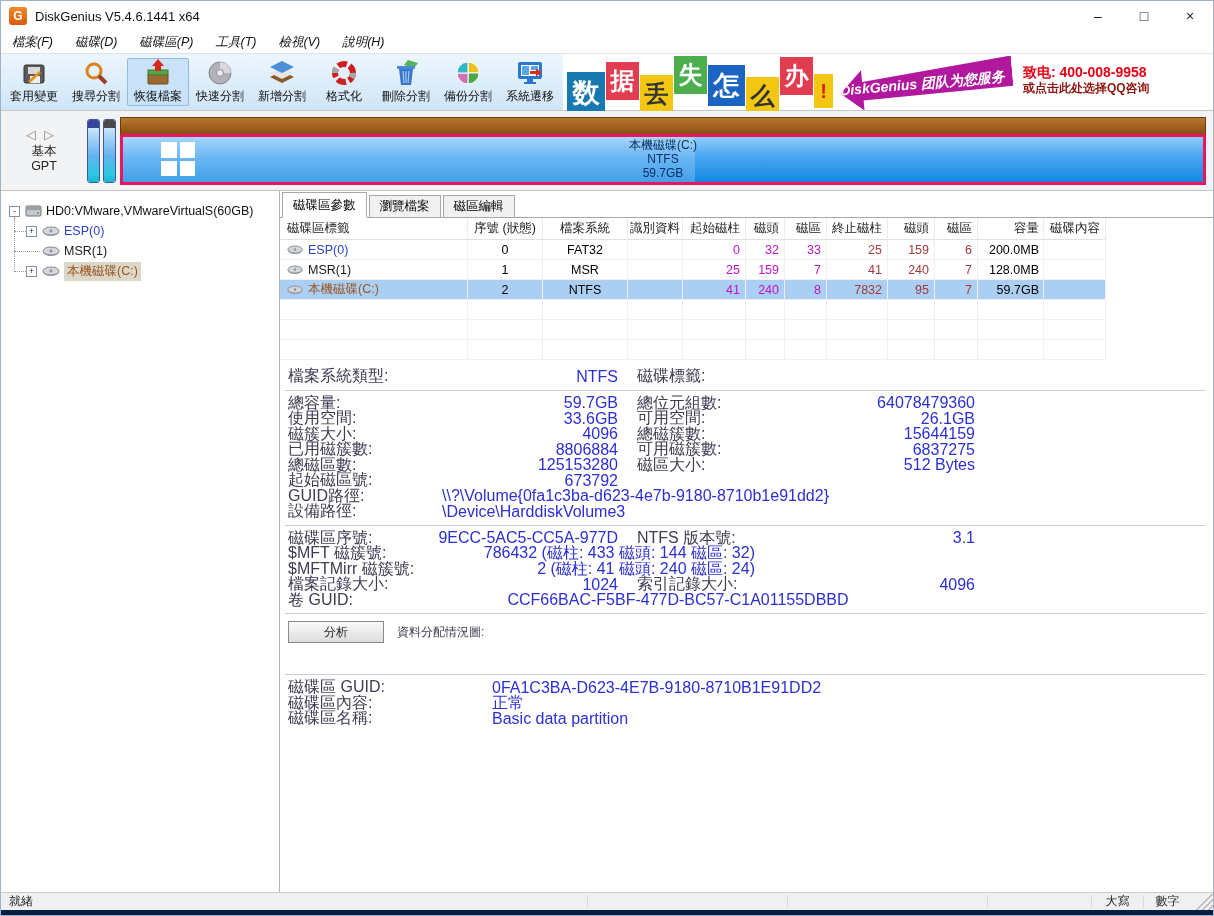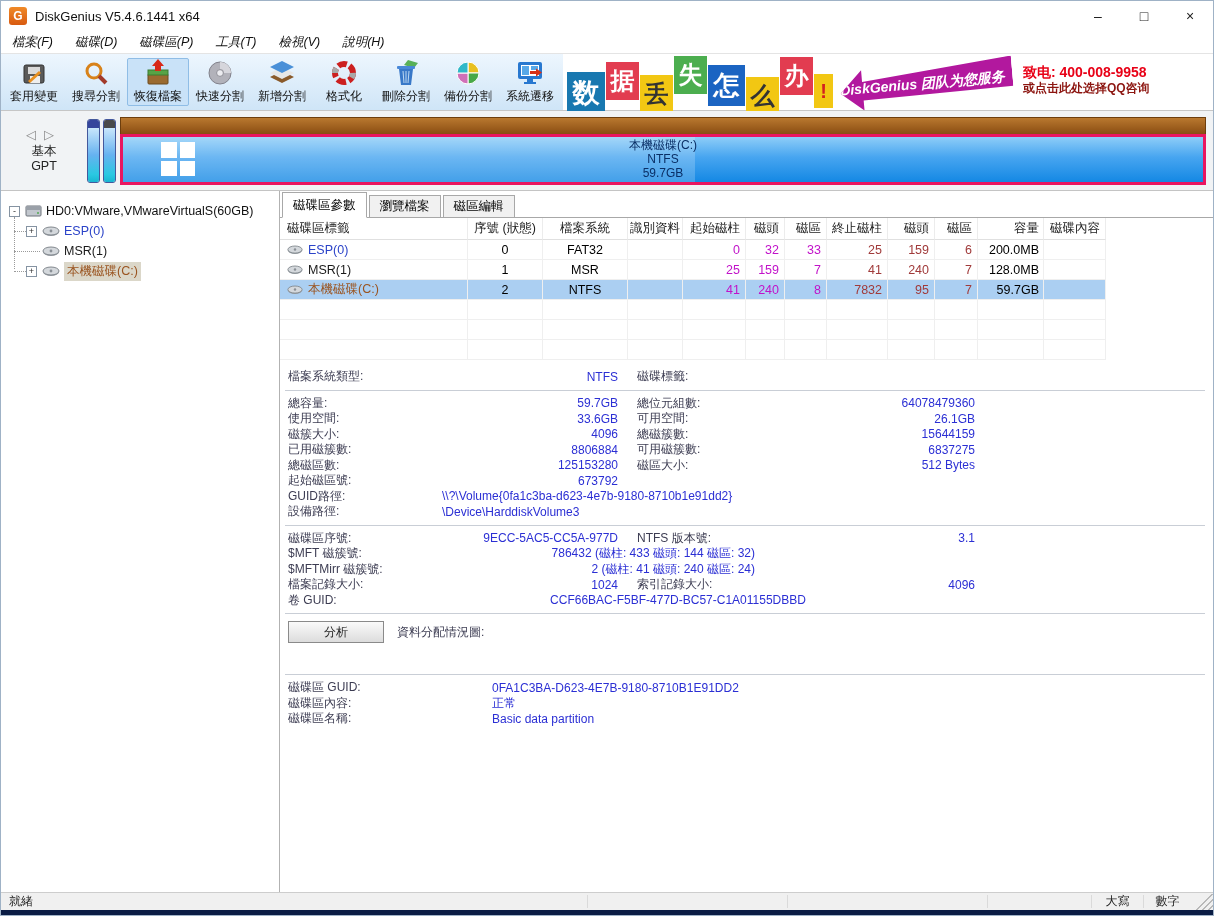--- a/index.html
+++ b/index.html
@@ -101,21 +101,21 @@
   .c9{width:43px; justify-content:flex-end; padding-right:5px;} .c10{width:66px; justify-content:flex-end; padding-right:4px;}
   .c11{width:62px; padding-left:6px;}
   .trow-data.selected .c { background:var(--row-sel); }
   .chs-s { color:var(--chs-start); }
   .chs-e { color:var(--chs-end); }
   .picon { margin-right:5px; display:flex; align-items:center; }
   .plabel { white-space:nowrap; }
 
   
   .details { flex:1; padding-top:9px; overflow:hidden; }
-  .drow { display:flex; height:15.5px; align-items:center; font-size:12px; white-space:nowrap; }
+  .drow { display:flex; height:15.5px; align-items:center; font-size:16px; white-space:nowrap; }
   .dl1 { padding-left:8px; width:158px; color:var(--lbl); }
   .dv1 { width:180px; text-align:right; color:var(--val); }
   .dl2 { margin-left:19px; width:122px; color:var(--lbl); }
   .dv2 { width:216px; text-align:right; color:var(--val); }
   .dv-wide { margin-left:4px; color:var(--val); }
   .dv-mid { width:317px; text-align:right; color:var(--val); }
   .dv-guid { width:480px; text-align:center; color:var(--val); }
   .dl-wide { padding-left:8px; width:212px; color:var(--lbl); }
   .dv-left { color:var(--val); }
   .sep { height:1px; background:#c9ced6; margin:5px 8px 5px 5px; }

